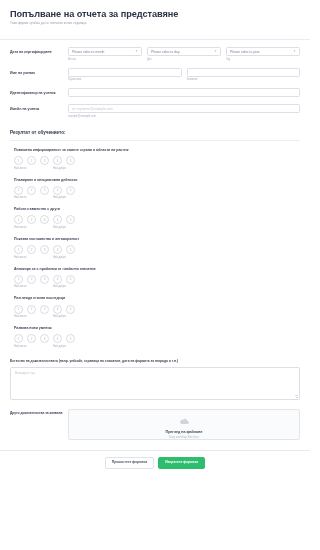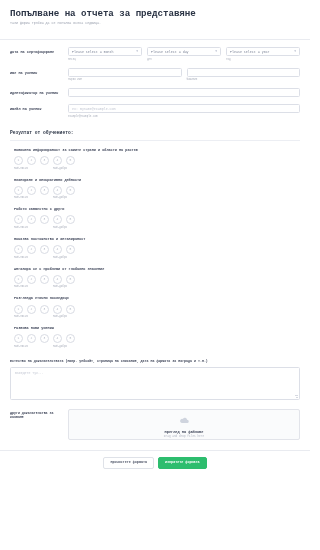--- a/index.html
+++ b/index.html
@@ -12,21 +12,20 @@
     background: #ffffff;
     font-family: "Liberation Sans", sans-serif;
     color: #2c3345;
     overflow: hidden;
   }
   .page {
     width: 310px;
     height: 475px;
     position: relative;
     box-sizing: border-box;
-    font-family: Liberation Mono, monospace;
   }
 
   
   .form-header {
     padding: 9px 10px 7px 10px;
   }
   .form-title {
     font-size: 9.2px;
     font-weight: bold;
     color: #2b3445;

